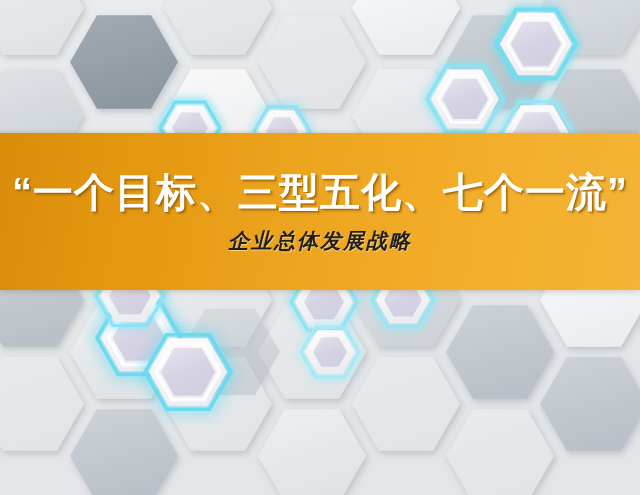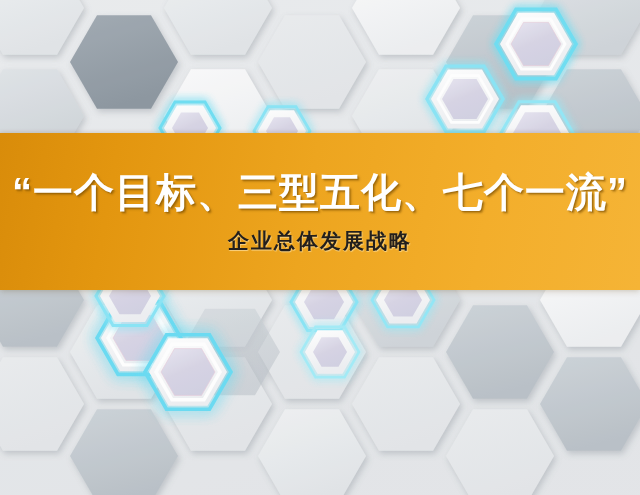--- a/index.html
+++ b/index.html
@@ -69,20 +69,21 @@
     margin: 14px 0 0 0;
     padding: 0;
     font-size: 21px;
     font-weight: bold;
     line-height: 1.1;
     color: #231f1c;
     letter-spacing: 2px;
     white-space: nowrap;
     text-shadow: 1px 1px 1px rgba(255, 226, 160, 0.55),
                  0 1px 0 rgba(255, 236, 190, 0.35);
+    font-style: italic;
   }
 </style>
 </head>
 <body>
 
 <div id="slide">
 
   <svg id="hex-field" viewBox="0 0 640 495" preserveAspectRatio="none" xmlns="http://www.w3.org/2000/svg">
     <defs>
 

